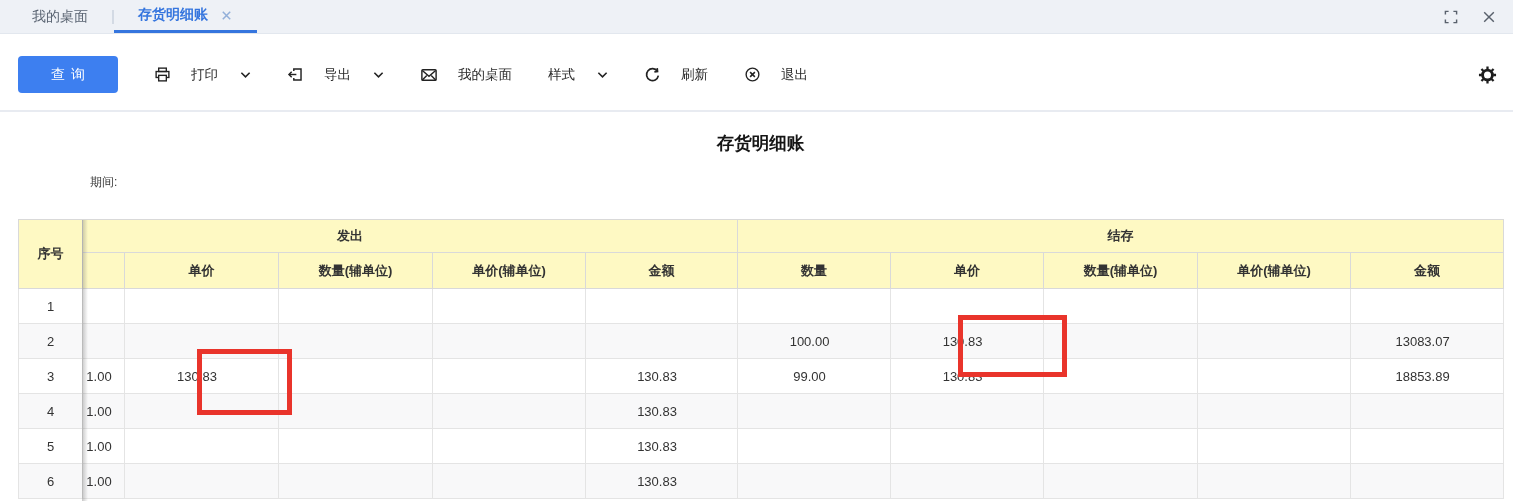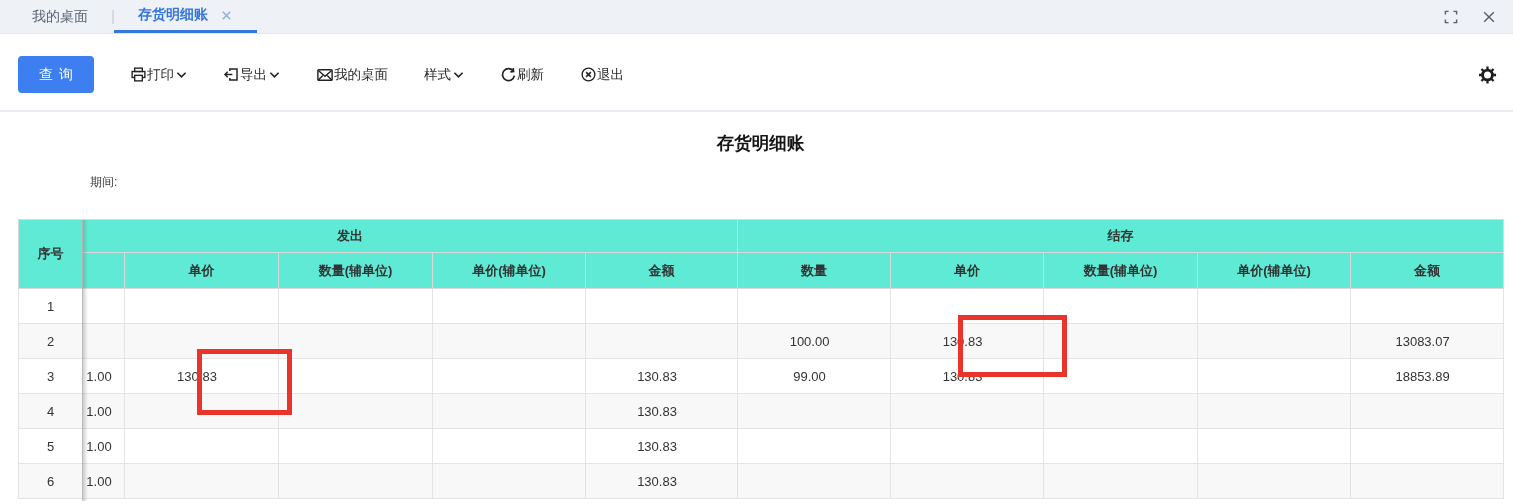--- a/index.html
+++ b/index.html
@@ -25,44 +25,44 @@
   .tab-close{margin-left:12px;display:flex;align-items:center;}
   .tab-sep{width:1px;height:14px;background:#D3DAE4;align-self:center;}
   .tabbar-right{margin-left:auto;display:flex;align-items:center;gap:22px;padding-right:16px;}
   
   .toolbar{
     position:absolute;top:39px;left:0;width:1513px;height:73px;background:#fff;
     border-bottom:2px solid #E8EBF1;display:flex;align-items:center;
     padding-left:18px;box-sizing:border-box;
   }
   .btn-primary{
-    width:76px;height:37px;background:#3D7FF0;border:none;border-radius:4px;
+    width:100px;height:37px;background:#3D7FF0;border:none;border-radius:4px;
     color:#fff;font-size:14px;letter-spacing:6px;text-indent:6px;
     font-family:Liberation Mono, monospace;cursor:pointer;
   }
   .tb-item{
-    display:flex;align-items:center;gap:0;margin-left:36px;
+    display:flex;align-items:center;gap:20px;margin-left:36px;
     font-size:13.5px;color:#2B2B2B;cursor:pointer;white-space:nowrap;
   }
   .tb-item.no-icon{}
   .tb-gear{position:absolute;right:16px;top:50%;transform:translateY(-50%);cursor:pointer;display:flex;}
   .chev{display:flex;margin-left:2px;}
   
   .report-title{
     position:absolute;top:131px;left:18px;width:1485px;text-align:center;
     font-size:17.5px;font-weight:700;color:#151515;
   }
   .period{position:absolute;top:174px;left:90px;font-size:12px;color:#3A3A3A;}
   
   table.ledger{
     position:absolute;top:219px;left:18px;width:1485px;
     border-collapse:collapse;table-layout:fixed;
   }
   .ledger th{
-    background:#5eead4;border:1px solid #D9D9D9;font-size:13px;font-weight:700;
+    background:#fef9c3;border:1px solid #D9D9D9;font-size:13px;font-weight:700;
     color:#333;text-align:center;padding:0;
   }
   .ledger th.gh{height:32px;}
   .ledger th.sh{height:35px;}
   .ledger th.gh-issue{padding-right:120px;}
   .ledger td{
     height:34px;border:1px solid #E4E4E4;font-size:13px;color:#333;
     padding:0;background:#fff;overflow:hidden;white-space:nowrap;
   }
   .ledger td.num{text-align:center;padding-right:9px;}

